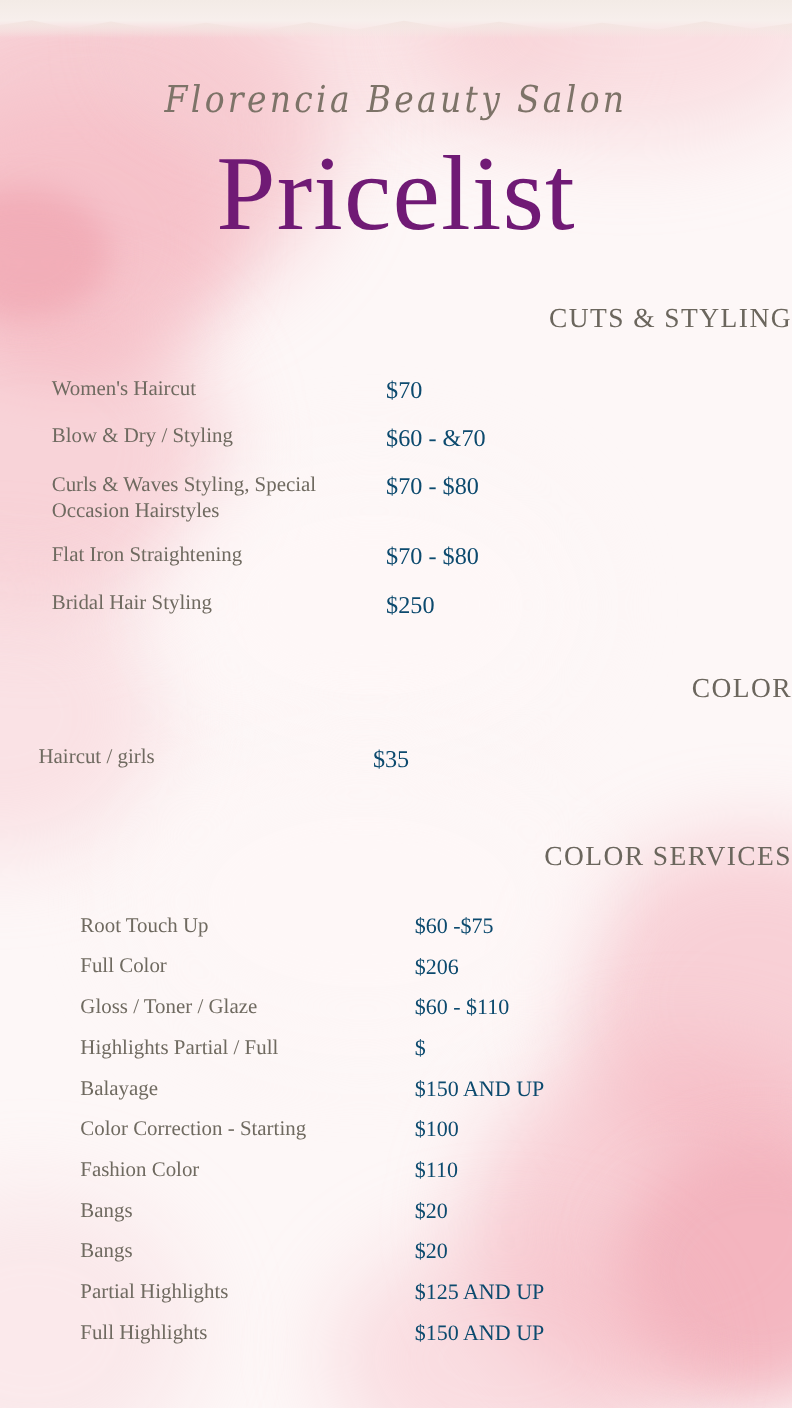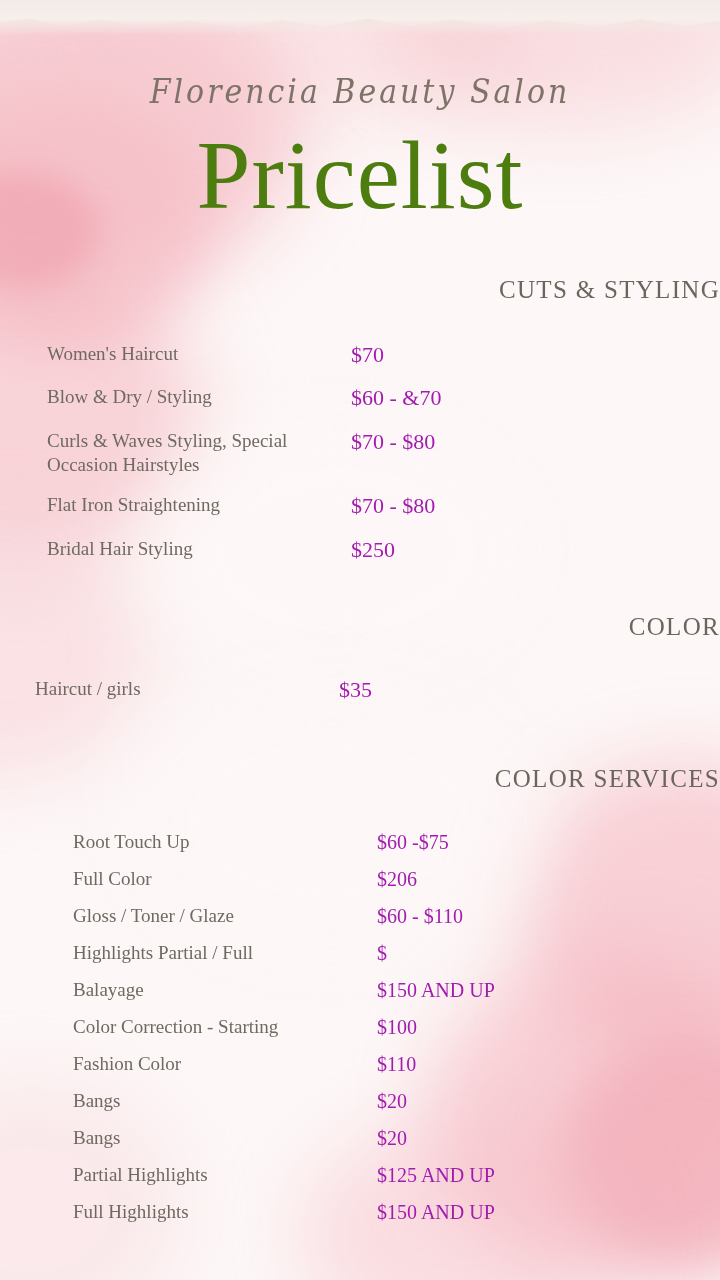--- a/index.html
+++ b/index.html
@@ -66,21 +66,21 @@
     color: #7d7368;
     font-weight: 400;
     transform: scaleY(1.12);
   }
   .title {
     text-align: center;
     margin-top: 18px;
     font-family: "Liberation Serif", serif;
     font-size: 97px;
     line-height: 1;
-    color: #4d7c0f;
+    color: #701a75;
     letter-spacing: 1px;
   }
 
   
   .section-head {
     text-align: right;
     color: #6b665d;
     font-size: 25px;
     letter-spacing: 1.3px;
   }
@@ -95,21 +95,21 @@
   }
   .row .label {
     flex: 0 0 300px;
     color: #6f6a60;
     font-size: 19px;
     line-height: 1.25;
     padding-left: 3px;
   }
   .row .price {
     flex: 1;
-    color: #a21caf;
+    color: #0c4a6e;
     font-size: 22px;
     line-height: 1.2;
     padding-left: 4px;
   }
 
   
   #sec-cuts-head { margin-top: 52px; }
   #sec-cuts .row { margin-bottom: 17px; }
   #sec-cuts { margin-top: 38px; margin-left: 44px; }
 

